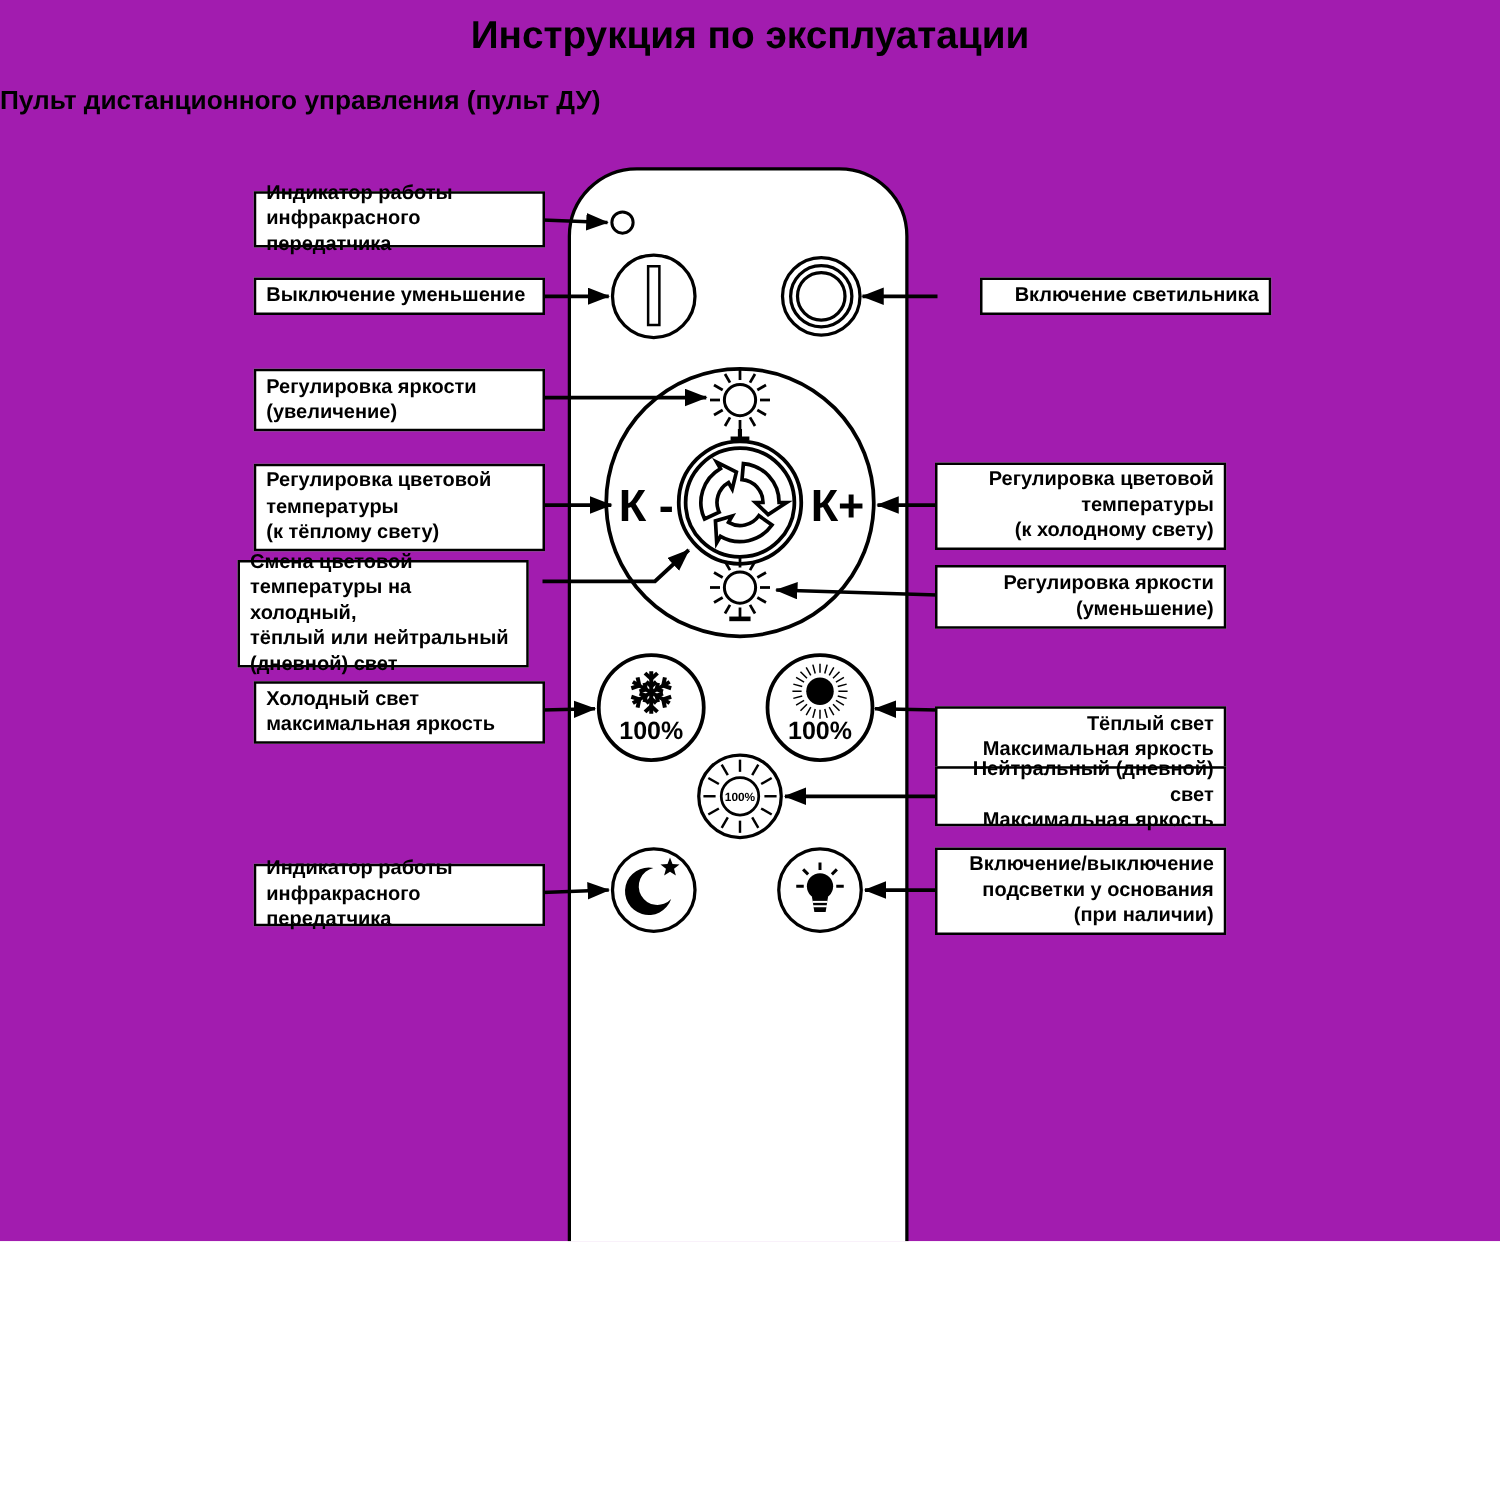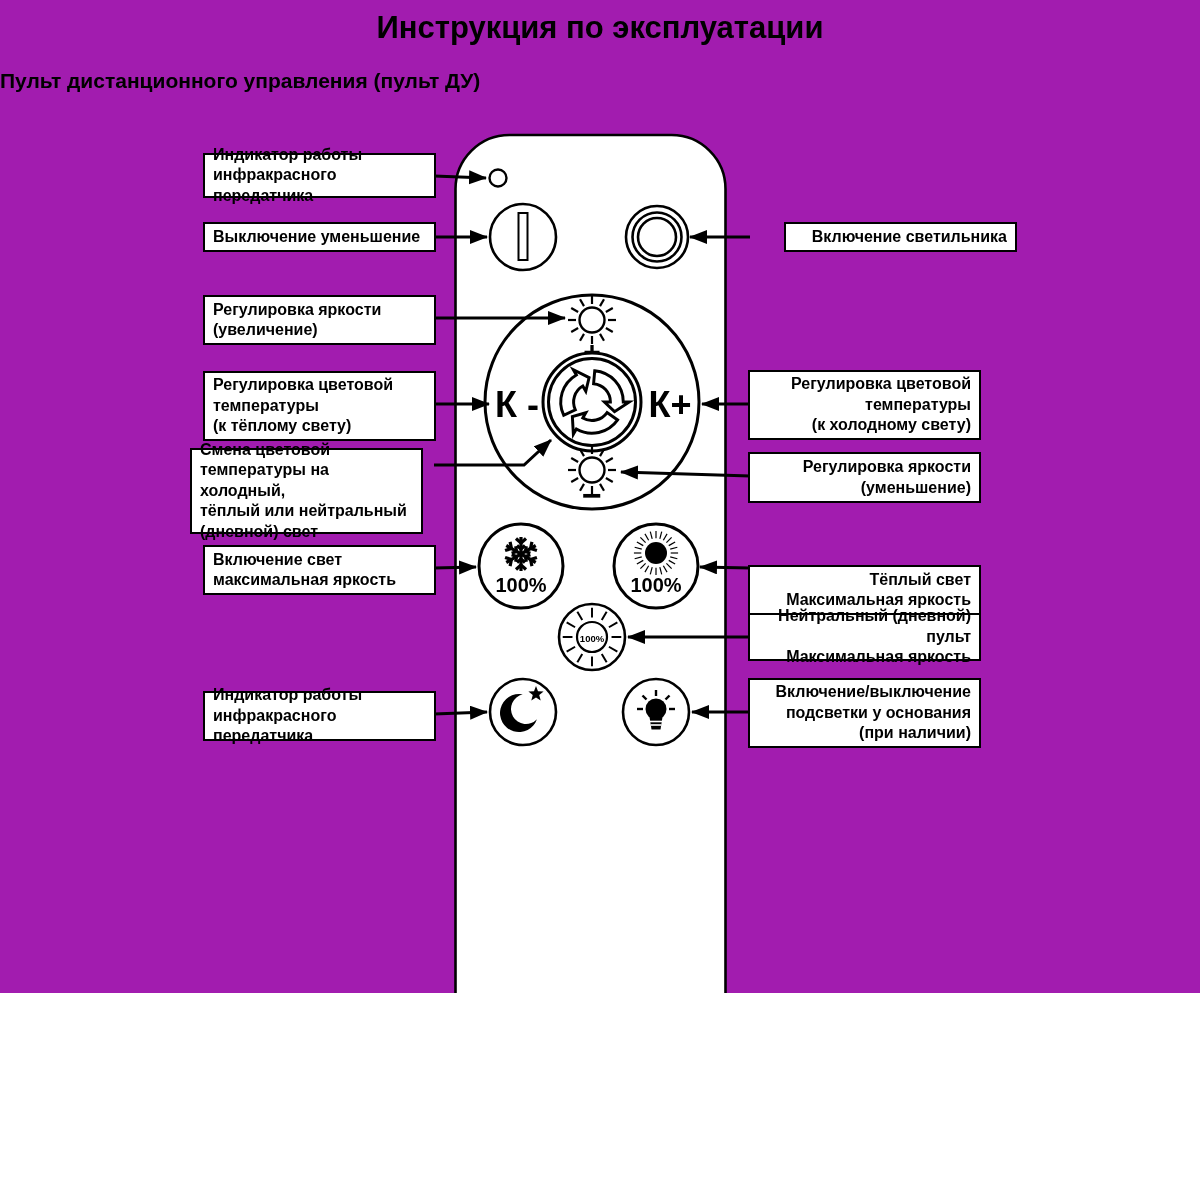--- a/index.html
+++ b/index.html
@@ -183,32 +183,32 @@
   <div class="lbox" style="left:203px;top:222px;width:233px;height:30px;">Выключение уменьшение</div>
   <div class="lbox" style="left:203px;top:295px;width:233px;height:50px;">Регулировка яркости
 (увеличение)</div>
   <div class="lbox" style="left:203px;top:371px;width:233px;height:70px;">Регулировка цветовой
 температуры
 (к тёплому свету)</div>
   <div class="lbox" style="left:190px;top:448px;width:233px;height:86px;">Смена цветовой
 температуры на холодный,
 тёплый или нейтральный
 (дневной) свет</div>
-  <div class="lbox" style="left:203px;top:545px;width:233px;height:50px;">Включение свет
+  <div class="lbox" style="left:203px;top:545px;width:233px;height:50px;">Холодный свет
 максимальная яркость</div>
   <div class="lbox" style="left:203px;top:691px;width:233px;height:50px;">Индикатор работы
 инфракрасного передатчика</div>
 
   <div class="lbox right" style="left:748px;top:222px;width:233px;height:30px;margin-left:36px;">Включение светильника</div>
   <div class="lbox right" style="left:748px;top:370px;width:233px;height:70px;">Регулировка цветовой
 температуры
 (к холодному свету)</div>
   <div class="lbox right" style="left:748px;top:452px;width:233px;height:51px;">Регулировка яркости
 (уменьшение)</div>
   <div class="lbox right" style="left:748px;top:544px;width:233px;height:50px;margin-top:21px;">Тёплый свет
 Максимальная яркость</div>
-  <div class="lbox right" style="left:748px;top:613px;width:233px;height:48px;">Нейтральный (дневной) пульт
+  <div class="lbox right" style="left:748px;top:613px;width:233px;height:48px;">Нейтральный (дневной) свет
 Максимальная яркость</div>
   <div class="lbox right" style="left:748px;top:678px;width:233px;height:70px;">Включение/выключение
 подсветки у основания
 (при наличии)</div>
 
 </div>
 
 </body></html>

